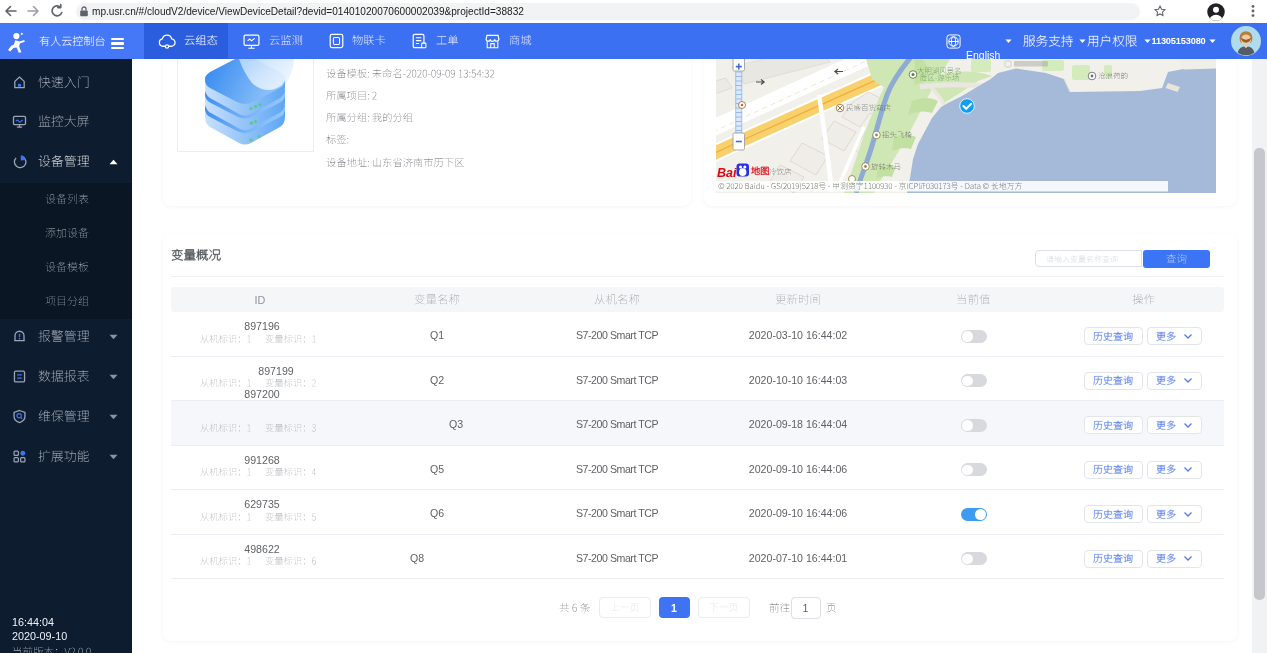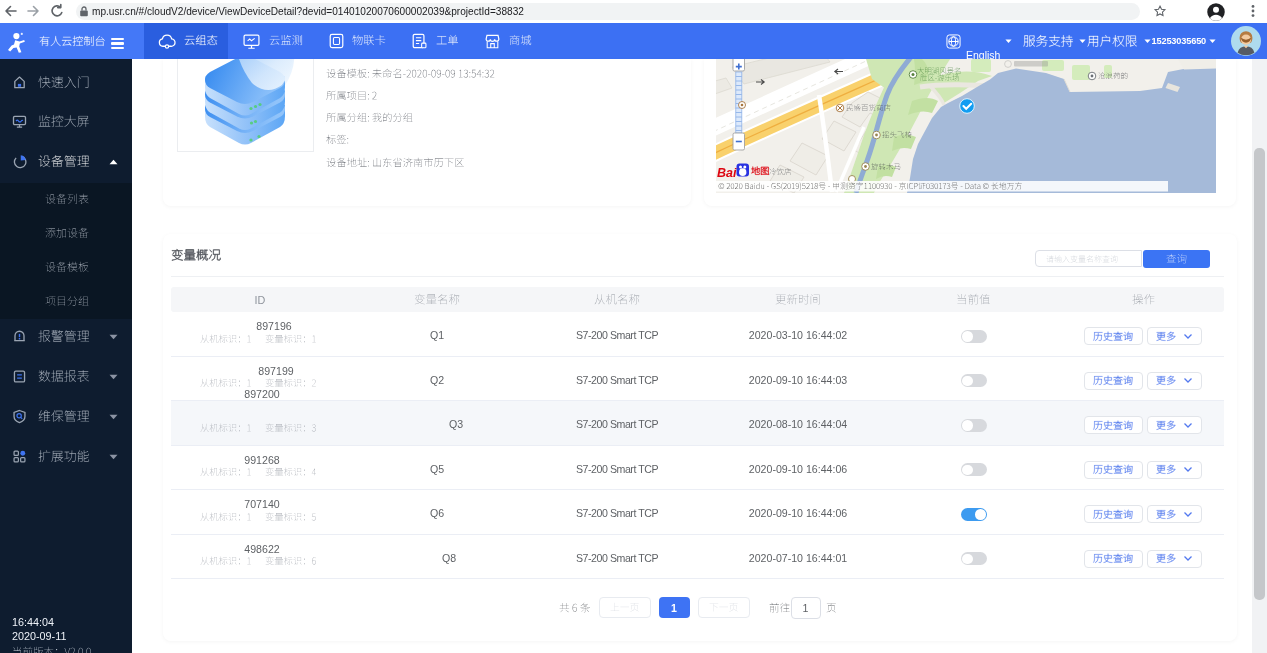--- a/index.html
+++ b/index.html
@@ -166,21 +166,21 @@
         <use href="#g21" transform="translate(0.0 0)scale(0.012600 -0.012600)"></use>
         <use href="#g22" transform="translate(12.6 0)scale(0.012600 -0.012600)"></use>
         <use href="#g23" transform="translate(25.2 0)scale(0.012600 -0.012600)"></use>
         <use href="#g24" transform="translate(37.8 0)scale(0.012600 -0.012600)"></use>
       </g>
     </g>
   </svg>
 <svg style="position:absolute;left:1143.5px;top:39.2px" width="7" height="4.6" viewBox="0 0 7 4.6">
     <path d="M0.4 0.6 L3.5 4.1 L6.6 0.6z" fill="#fff"></path>
   </svg>
-<div style="position:absolute;left:1151.5px;top:36px;font:600 9.2px 'Liberation Sans',sans-serif;color:#fff;letter-spacing:-0.15px">15253035650</div>
+<div style="position:absolute;left:1151.5px;top:36px;font:600 9.2px 'Liberation Sans',sans-serif;color:#fff;letter-spacing:-0.15px">11305153080</div>
 <svg style="position:absolute;left:1208.5px;top:39.2px" width="7" height="4.6" viewBox="0 0 7 4.6">
     <path d="M0.4 0.6 L3.5 4.1 L6.6 0.6z" fill="#fff"></path>
   </svg>
 <svg style="position:absolute;left:1231px;top:25.5px" width="30" height="30" viewBox="0 0 29 29">
 <circle cx="14.5" cy="14.5" r="14.5" fill="#aedbee"></circle>
 <path d="M14.5 5 a6.2 6.2 0 0 1 6.2 6.4 c0 2 -.6 3.6 -1.4 4.7 l-9.6 0 c-.8-1.1-1.4-2.7-1.4-4.7 A6.2 6.2 0 0 1 14.5 5z" fill="#b57c42"></path>
 <circle cx="14.5" cy="13.2" r="4.9" fill="#f3cba0"></circle>
 <path d="M9.6 11.2 a4.9 4.9 0 0 0 9.8 0 a7 7 0 0 1 -9.8 0z" fill="#96602c"></path>
 <path d="M6.4 25.8 a8.4 8.4 0 0 1 16.2 0 a14.5 14.5 0 0 1 -16.2 0z" fill="#565c64"></path>
 <path d="M12.2 19 h4.6 l-2.3 2.6z" fill="#f3cba0"></path>
@@ -342,21 +342,21 @@
     <g fill="#bfc5cf">
       <g>
         <use href="#g51" transform="translate(0.0 0)scale(0.011000 -0.011000)"></use>
         <use href="#g52" transform="translate(11.0 0)scale(0.011000 -0.011000)"></use>
         <use href="#g53" transform="translate(22.0 0)scale(0.011000 -0.011000)"></use>
         <use href="#g6" transform="translate(33.0 0)scale(0.011000 -0.011000)"></use>
       </g>
     </g>
   </svg>
 <div style="position:absolute;left:12px;top:616px;font:10.8px 'Liberation Sans',sans-serif;color:#eef2f8">16:44:04</div>
-<div style="position:absolute;left:12px;top:629.5px;font:10.8px 'Liberation Sans',sans-serif;color:#eef2f8">2020-09-11</div>
+<div style="position:absolute;left:12px;top:629.5px;font:10.8px 'Liberation Sans',sans-serif;color:#eef2f8">2020-09-10</div>
 <svg style="position:absolute;left:12.0px;top:644.8px;overflow:visible" width="79.3" height="13.9" viewBox="0 -10.5 79.3 13.9">
     <g fill="#dfe5ee">
       <g>
         <use href="#g54" transform="translate(0.0 0)scale(0.010500 -0.010500)"></use>
         <use href="#g55" transform="translate(10.5 0)scale(0.010500 -0.010500)"></use>
         <use href="#g56" transform="translate(21.0 0)scale(0.010500 -0.010500)"></use>
         <use href="#g57" transform="translate(31.5 0)scale(0.010500 -0.010500)"></use>
         <use href="#g58" transform="translate(42.0 0)scale(0.010500 -0.010500)"></use>
         <use href="#g59" transform="translate(52.5 0)scale(0.010500 -0.010500)"></use>
         <use href="#g60" transform="translate(58.1 0)scale(0.010500 -0.010500)"></use>
@@ -697,21 +697,21 @@
 <svg style="position:absolute;left:1131.5px;top:292.1px;overflow:visible" width="23.0" height="15.2" viewBox="0 -11.5 23.0 15.2">
     <g fill="#8f949c">
       <g>
         <use href="#g107" transform="translate(0.0 0)scale(0.011500 -0.011500)"></use>
         <use href="#g108" transform="translate(11.5 0)scale(0.011500 -0.011500)"></use>
       </g>
     </g>
   </svg>
 <div style="position:absolute;left:171px;top:401.0px;width:1053px;height:44.5px;background:#f5f7fa"></div>
 <div style="position:absolute;left:171px;top:355.5px;width:1053px;height:1px;background:#ebeef5"></div>
-<div style="position:absolute;left:274px;top:320.05px;transform:translateX(-50%);font:10.6px 'Liberation Sans',sans-serif;color:#5f6266">897196</div>
+<div style="position:absolute;left:262px;top:320.05px;transform:translateX(-50%);font:10.6px 'Liberation Sans',sans-serif;color:#5f6266">897196</div>
 <svg style="position:absolute;left:199.5px;top:332.6px;overflow:visible" width="51.3" height="12.3" viewBox="0 -9.3 51.3 12.3">
     <g fill="#9da1a9">
       <g>
         <use href="#g100" transform="translate(0.0 0)scale(0.009300 -0.009300)"></use>
         <use href="#g101" transform="translate(9.3 0)scale(0.009300 -0.009300)"></use>
         <use href="#g78" transform="translate(18.6 0)scale(0.009300 -0.009300)"></use>
         <use href="#g109" transform="translate(27.9 0)scale(0.009300 -0.009300)"></use>
         <use href="#g58" transform="translate(37.2 0)scale(0.009300 -0.009300)"></use>
         <use href="#g70" transform="translate(46.5 0)scale(0.009300 -0.009300)"></use>
       </g>
@@ -778,21 +778,21 @@
         <use href="#g92" transform="translate(9.3 0)scale(0.009300 -0.009300)"></use>
         <use href="#g78" transform="translate(18.6 0)scale(0.009300 -0.009300)"></use>
         <use href="#g109" transform="translate(27.9 0)scale(0.009300 -0.009300)"></use>
         <use href="#g58" transform="translate(37.2 0)scale(0.009300 -0.009300)"></use>
         <use href="#g60" transform="translate(46.5 0)scale(0.009300 -0.009300)"></use>
       </g>
     </g>
   </svg>
 <div style="position:absolute;left:437px;top:373.85px;transform:translateX(-50%);font:10.6px 'Liberation Sans',sans-serif;color:#5f6266">Q2</div>
 <div style="position:absolute;left:617px;top:373.85px;transform:translateX(-50%);font:10.6px 'Liberation Sans',sans-serif;color:#5f6266;letter-spacing:-0.45px">S7-200 Smart TCP</div>
-<div style="position:absolute;left:798px;top:373.85px;transform:translateX(-50%);font:10.6px 'Liberation Sans',sans-serif;color:#5f6266">2020-09-10 16:44:03</div>
+<div style="position:absolute;left:798px;top:373.85px;transform:translateX(-50%);font:10.6px 'Liberation Sans',sans-serif;color:#5f6266">2020-10-10 16:44:03</div>
 <div style="position:absolute;left:961px;top:374.45px;width:26px;height:13px;background:#d7d9dd;border-radius:7px"></div>
 <div style="position:absolute;left:962.1px;top:375.65px;width:10.6px;height:10.6px;background:#fff;border-radius:50%"></div>
 <div style="position:absolute;left:1083.5px;top:371.75px;width:59px;height:18px;background:#fff;border:1px solid #e2e5ea;border-radius:4px"></div>
 <svg style="position:absolute;left:1093.0px;top:374.3px;overflow:visible" width="40.0" height="13.2" viewBox="0 -10.0 40.0 13.2">
     <g fill="#5379ef" stroke="#5379ef" stroke-width="30.0">
       <g>
         <use href="#g88" transform="translate(0.0 0)scale(0.010000 -0.010000)"></use>
         <use href="#g110" transform="translate(10.0 0)scale(0.010000 -0.010000)"></use>
         <use href="#g98" transform="translate(20.0 0)scale(0.010000 -0.010000)"></use>
         <use href="#g99" transform="translate(30.0 0)scale(0.010000 -0.010000)"></use>
@@ -832,21 +832,21 @@
         <use href="#g92" transform="translate(9.3 0)scale(0.009300 -0.009300)"></use>
         <use href="#g78" transform="translate(18.6 0)scale(0.009300 -0.009300)"></use>
         <use href="#g109" transform="translate(27.9 0)scale(0.009300 -0.009300)"></use>
         <use href="#g58" transform="translate(37.2 0)scale(0.009300 -0.009300)"></use>
         <use href="#g71" transform="translate(46.5 0)scale(0.009300 -0.009300)"></use>
       </g>
     </g>
   </svg>
 <div style="position:absolute;left:456px;top:418.35px;transform:translateX(-50%);font:10.6px 'Liberation Sans',sans-serif;color:#5f6266">Q3</div>
 <div style="position:absolute;left:617px;top:418.35px;transform:translateX(-50%);font:10.6px 'Liberation Sans',sans-serif;color:#5f6266;letter-spacing:-0.45px">S7-200 Smart TCP</div>
-<div style="position:absolute;left:798px;top:418.35px;transform:translateX(-50%);font:10.6px 'Liberation Sans',sans-serif;color:#5f6266">2020-08-10 16:44:04</div>
+<div style="position:absolute;left:798px;top:418.35px;transform:translateX(-50%);font:10.6px 'Liberation Sans',sans-serif;color:#5f6266">2020-09-18 16:44:04</div>
 <div style="position:absolute;left:961px;top:418.95px;width:26px;height:13px;background:#d7d9dd;border-radius:7px"></div>
 <div style="position:absolute;left:962.1px;top:420.15px;width:10.6px;height:10.6px;background:#fff;border-radius:50%"></div>
 <div style="position:absolute;left:1083.5px;top:416.25px;width:59px;height:18px;background:#fff;border:1px solid #e2e5ea;border-radius:4px"></div>
 <svg style="position:absolute;left:1093.0px;top:418.8px;overflow:visible" width="40.0" height="13.2" viewBox="0 -10.0 40.0 13.2">
     <g fill="#5379ef" stroke="#5379ef" stroke-width="30.0">
       <g>
         <use href="#g88" transform="translate(0.0 0)scale(0.010000 -0.010000)"></use>
         <use href="#g110" transform="translate(10.0 0)scale(0.010000 -0.010000)"></use>
         <use href="#g98" transform="translate(20.0 0)scale(0.010000 -0.010000)"></use>
         <use href="#g99" transform="translate(30.0 0)scale(0.010000 -0.010000)"></use>
@@ -913,21 +913,21 @@
       <g>
         <use href="#g102" transform="translate(0.0 0)scale(0.010000 -0.010000)"></use>
         <use href="#g111" transform="translate(10.0 0)scale(0.010000 -0.010000)"></use>
       </g>
     </g>
   </svg>
 <svg style="position:absolute;left:1184px;top:467.45px" width="8" height="5" viewBox="0 0 8 5">
     <path d="M0.5 0.5 L4 4 L7.5 0.5" fill="none" stroke="#5379ef" stroke-width="1.3"></path>
   </svg>
 <div style="position:absolute;left:171px;top:533.5px;width:1053px;height:1px;background:#ebeef5"></div>
-<div style="position:absolute;left:262px;top:498.05px;transform:translateX(-50%);font:10.6px 'Liberation Sans',sans-serif;color:#5f6266">707140</div>
+<div style="position:absolute;left:262px;top:498.05px;transform:translateX(-50%);font:10.6px 'Liberation Sans',sans-serif;color:#5f6266">629735</div>
 <svg style="position:absolute;left:199.5px;top:510.6px;overflow:visible" width="51.3" height="12.3" viewBox="0 -9.3 51.3 12.3">
     <g fill="#9da1a9">
       <g>
         <use href="#g100" transform="translate(0.0 0)scale(0.009300 -0.009300)"></use>
         <use href="#g101" transform="translate(9.3 0)scale(0.009300 -0.009300)"></use>
         <use href="#g78" transform="translate(18.6 0)scale(0.009300 -0.009300)"></use>
         <use href="#g109" transform="translate(27.9 0)scale(0.009300 -0.009300)"></use>
         <use href="#g58" transform="translate(37.2 0)scale(0.009300 -0.009300)"></use>
         <use href="#g70" transform="translate(46.5 0)scale(0.009300 -0.009300)"></use>
       </g>
@@ -992,21 +992,21 @@
       <g>
         <use href="#g91" transform="translate(0.0 0)scale(0.009300 -0.009300)"></use>
         <use href="#g92" transform="translate(9.3 0)scale(0.009300 -0.009300)"></use>
         <use href="#g78" transform="translate(18.6 0)scale(0.009300 -0.009300)"></use>
         <use href="#g109" transform="translate(27.9 0)scale(0.009300 -0.009300)"></use>
         <use href="#g58" transform="translate(37.2 0)scale(0.009300 -0.009300)"></use>
         <use href="#g112" transform="translate(46.5 0)scale(0.009300 -0.009300)"></use>
       </g>
     </g>
   </svg>
-<div style="position:absolute;left:449px;top:551.85px;transform:translateX(-50%);font:10.6px 'Liberation Sans',sans-serif;color:#5f6266">Q8</div>
+<div style="position:absolute;left:417px;top:551.85px;transform:translateX(-50%);font:10.6px 'Liberation Sans',sans-serif;color:#5f6266">Q8</div>
 <div style="position:absolute;left:617px;top:551.85px;transform:translateX(-50%);font:10.6px 'Liberation Sans',sans-serif;color:#5f6266;letter-spacing:-0.45px">S7-200 Smart TCP</div>
 <div style="position:absolute;left:798px;top:551.85px;transform:translateX(-50%);font:10.6px 'Liberation Sans',sans-serif;color:#5f6266">2020-07-10 16:44:01</div>
 <div style="position:absolute;left:961px;top:552.45px;width:26px;height:13px;background:#d7d9dd;border-radius:7px"></div>
 <div style="position:absolute;left:962.1px;top:553.65px;width:10.6px;height:10.6px;background:#fff;border-radius:50%"></div>
 <div style="position:absolute;left:1083.5px;top:549.75px;width:59px;height:18px;background:#fff;border:1px solid #e2e5ea;border-radius:4px"></div>
 <svg style="position:absolute;left:1093.0px;top:552.3px;overflow:visible" width="40.0" height="13.2" viewBox="0 -10.0 40.0 13.2">
     <g fill="#5379ef" stroke="#5379ef" stroke-width="30.0">
       <g>
         <use href="#g88" transform="translate(0.0 0)scale(0.010000 -0.010000)"></use>
         <use href="#g110" transform="translate(10.0 0)scale(0.010000 -0.010000)"></use>

